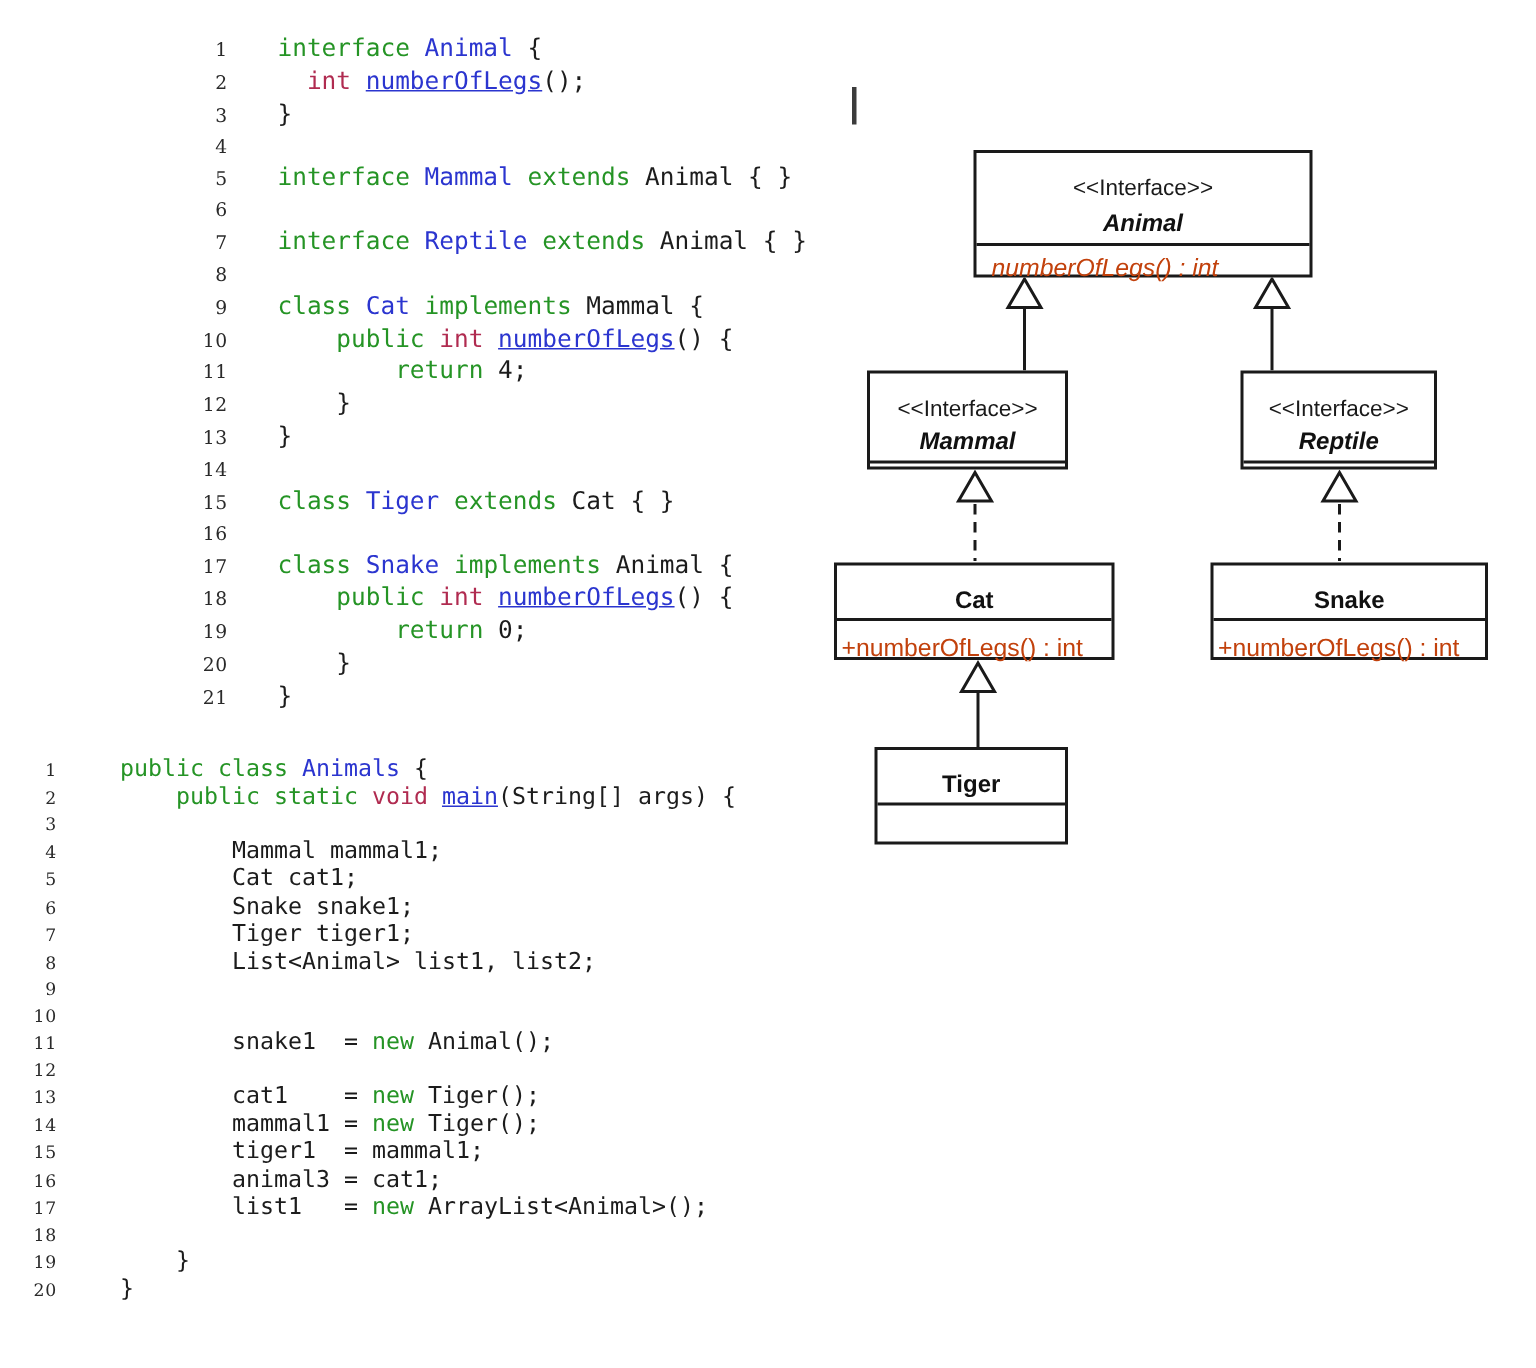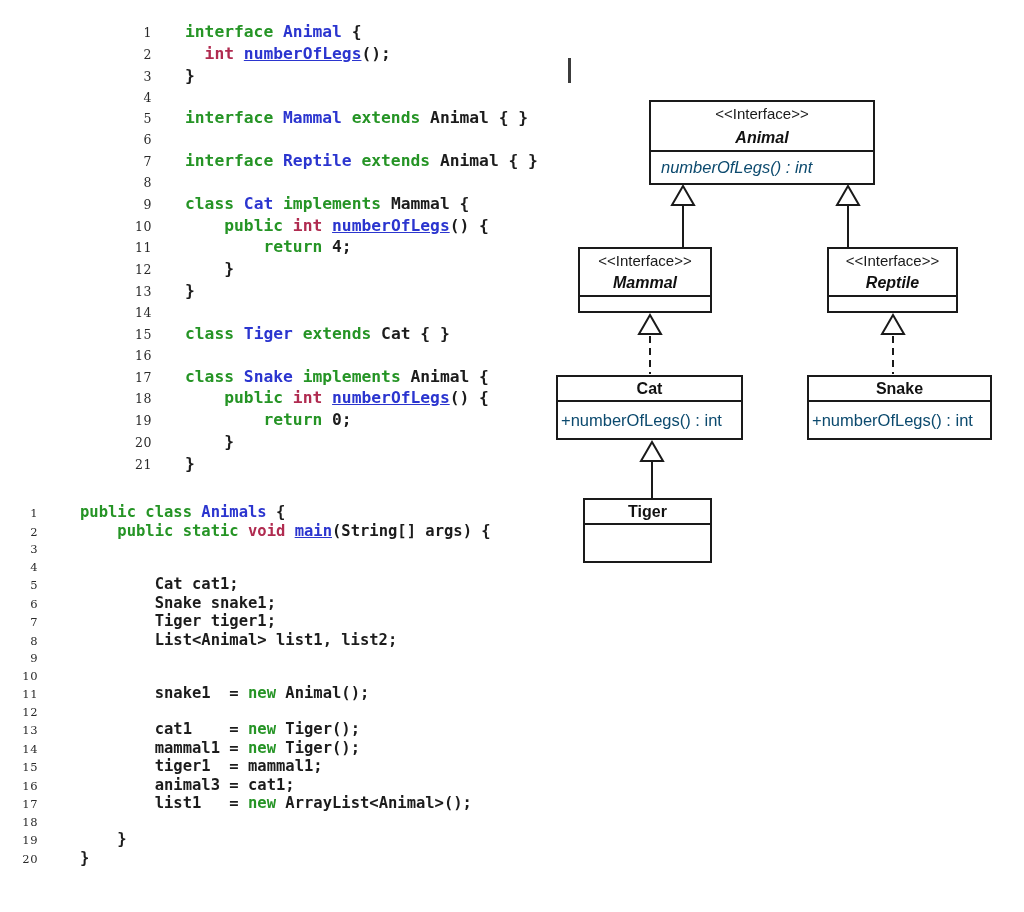--- a/index.html
+++ b/index.html
@@ -7,40 +7,40 @@
         font-family:"Liberation Sans",sans-serif;color:#1c1c1c;}
 
   
   .code-block{position:absolute;}
   .code-row{display:flex;align-items:baseline;white-space:pre;}
   #code-top .code-row{line-height:20.85px;}
   #code-bottom .code-row{line-height:17.5px;}
   .lnum{font-family:"DejaVu Serif",serif;color:#2a2a2a;text-align:right;letter-spacing:.5px;}
   #code-top .lnum{width:152px;font-size:12.5px;}
   #code-bottom .lnum{width:38px;font-size:11.5px;}
-  .lcode{font-family:"DejaVu Sans Mono",monospace;font-weight:bold;white-space:pre;}
+  .lcode{font-family:"DejaVu Sans Mono",monospace;font-weight:normal;white-space:pre;}
   #code-top .lcode{margin-left:33px;font-size:16.3px;}
   #code-bottom .lcode{margin-left:42px;font-size:15.5px;}
   .tok-pl{color:var(--c-plain,#1c1c1c);}
   .tok-kw{color:var(--c-kw,#259425);}
   .tok-type{color:var(--c-type,#2b35cf);}
   .tok-prim{color:var(--c-prim,#b02b50);}
   .tok-meth{color:var(--c-meth,#2b35cf);text-decoration:underline;}
 
   
   #caret{position:absolute;left:568px;top:58px;width:2.5px;height:25px;background:#3c3c3c;}
 
   
   .uml-box{position:absolute;box-sizing:border-box;background:#fff;border:2px solid #1a1a1a;}
-  .uml-head{text-align:center;overflow:hidden;}
+  .uml-head{text-align:center;overflow:hidden;margin-top:12px;}
   .uml-stereo{font-size:15px;color:#1a1a1a;}
   .uml-name{font-size:16px;font-weight:bold;color:#111;}
   .uml-name.it{font-style:italic;}
   .uml-sep{border-top:2px solid #1a1a1a;height:0;}
-  .uml-member{font-size:16.5px;color:#0c4a6e;white-space:nowrap;overflow:hidden;
+  .uml-member{font-size:16.5px;color:#c2410c;white-space:nowrap;overflow:hidden;
               display:flex;align-items:center;padding-left:3px;text-align:center;}
   .uml-member.it{font-style:italic;padding-left:10px;}
   #uml-lines{position:absolute;left:0;top:0;pointer-events:none;}
 </style>
 </head>
 <body>
 
 <div id="page">
 
   <div id="code-top" class="code-block" style="left:0;top:22px;">
@@ -64,21 +64,21 @@
       <div class="code-row"><span class="lnum">18</span><span class="lcode"><span class="tok-pl">    </span><span class="tok-kw">public </span><span class="tok-prim">int </span><span class="tok-meth">numberOfLegs</span><span class="tok-pl">() {</span></span></div>
       <div class="code-row"><span class="lnum">19</span><span class="lcode"><span class="tok-pl">        </span><span class="tok-kw">return </span><span class="tok-pl">0;</span></span></div>
       <div class="code-row"><span class="lnum">20</span><span class="lcode"><span class="tok-pl">    }</span></span></div>
       <div class="code-row"><span class="lnum">21</span><span class="lcode"><span class="tok-pl">}</span></span></div>
     </div>
 
   <div id="code-bottom" class="code-block" style="left:0;top:504px;">
       <div class="code-row"><span class="lnum">1</span><span class="lcode"><span class="tok-kw">public class </span><span class="tok-type">Animals </span><span class="tok-pl">{</span></span></div>
       <div class="code-row"><span class="lnum">2</span><span class="lcode"><span class="tok-pl">    </span><span class="tok-kw">public static </span><span class="tok-prim">void </span><span class="tok-meth">main</span><span class="tok-pl">(String[] args) {</span></span></div>
       <div class="code-row"><span class="lnum">3</span></div>
-      <div class="code-row"><span class="lnum">4</span></div>
+      <div class="code-row"><span class="lnum">4</span><span class="lcode"><span class="tok-pl">        Mammal mammal1;</span></span></div>
       <div class="code-row"><span class="lnum">5</span><span class="lcode"><span class="tok-pl">        Cat cat1;</span></span></div>
       <div class="code-row"><span class="lnum">6</span><span class="lcode"><span class="tok-pl">        Snake snake1;</span></span></div>
       <div class="code-row"><span class="lnum">7</span><span class="lcode"><span class="tok-pl">        Tiger tiger1;</span></span></div>
       <div class="code-row"><span class="lnum">8</span><span class="lcode"><span class="tok-pl">        List&lt;Animal&gt; list1, list2;</span></span></div>
       <div class="code-row"><span class="lnum">9</span><span class="lcode"></span></div>
       <div class="code-row"><span class="lnum">10</span></div>
       <div class="code-row"><span class="lnum">11</span><span class="lcode"><span class="tok-pl">        snake1  = </span><span class="tok-kw">new </span><span class="tok-pl">Animal();</span></span></div>
       <div class="code-row"><span class="lnum">12</span></div>
       <div class="code-row"><span class="lnum">13</span><span class="lcode"><span class="tok-pl">        cat1    = </span><span class="tok-kw">new </span><span class="tok-pl">Tiger();</span></span></div>
       <div class="code-row"><span class="lnum">14</span><span class="lcode"><span class="tok-pl">        mammal1 = </span><span class="tok-kw">new </span><span class="tok-pl">Tiger();</span></span></div>

